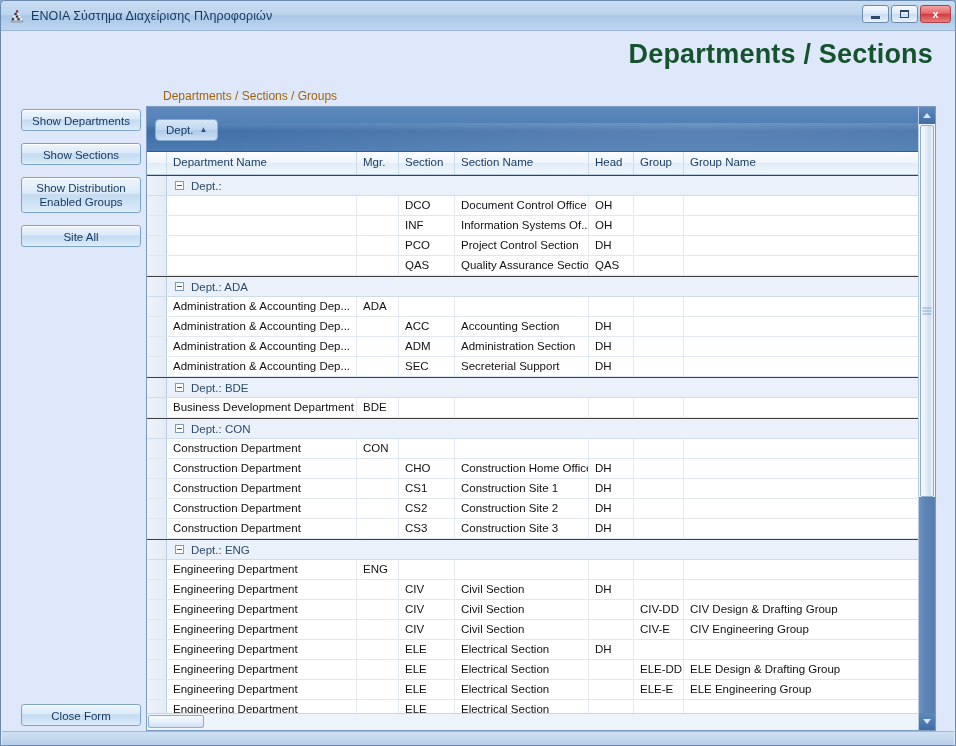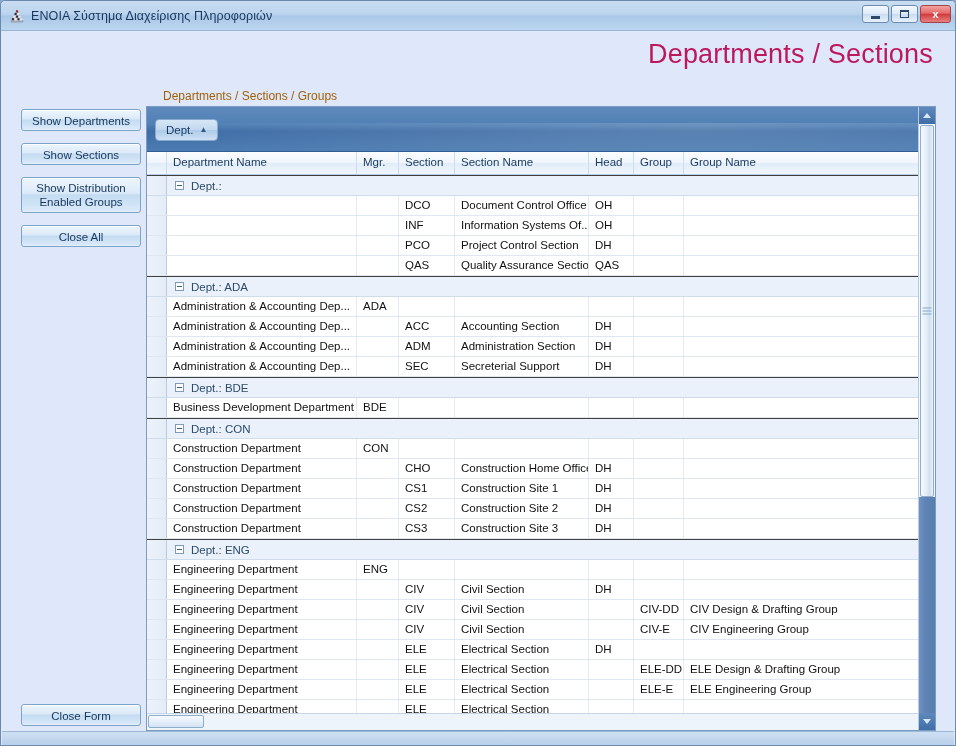--- a/index.html
+++ b/index.html
@@ -59,21 +59,21 @@
     border: 1px solid #a3434a;
     background: linear-gradient(to bottom, #f3a2a0 0%, #e4696a 45%, #cf3c40 52%, #e8807e 100%);
     color: #ffffff; font-weight: bold; font-size: 11px;
   }
   .glyph-min { width: 9px; height: 3px; background: #2c4868; margin-top: 6px; }
   .glyph-max { width: 9px; height: 8px; box-sizing: border-box; border: 1px solid #2c4868; border-top-width: 2px; }
 
   
   .page-title {
     position: absolute; right: 22px; top: 38px;
-    font-size: 27px; font-weight: normal; color: #be185d;
+    font-size: 27px; font-weight: bold; color: #14532d;
     letter-spacing: 0.2px;
   }
   .breadcrumb {
     position: absolute; left: 162px; top: 88px;
     font-size: 12px; color: #a16207;
   }
 
   
   .sidebar {
     position: absolute; left: 20px; top: 108px;
@@ -289,21 +289,21 @@
     </div>
   </div>
 
   <div class="page-title">Departments / Sections</div>
   <div class="breadcrumb">Departments / Sections / Groups</div>
 
   <div class="sidebar">
     <div class="btn h1">Show Departments</div>
     <div class="btn h1">Show Sections</div>
     <div class="btn h2">Show Distribution Enabled Groups</div>
-    <div class="btn h1">Close All</div>
+    <div class="btn h1">Site All</div>
   </div>
   <div class="btn h1 btn-close-form">Close Form</div>
 
   <div class="grid-panel">
 
     <div class="group-panel">
       <div class="group-chip">
         <span>Dept.</span>
         <span class="chip-arrow">▲</span>
       </div>

